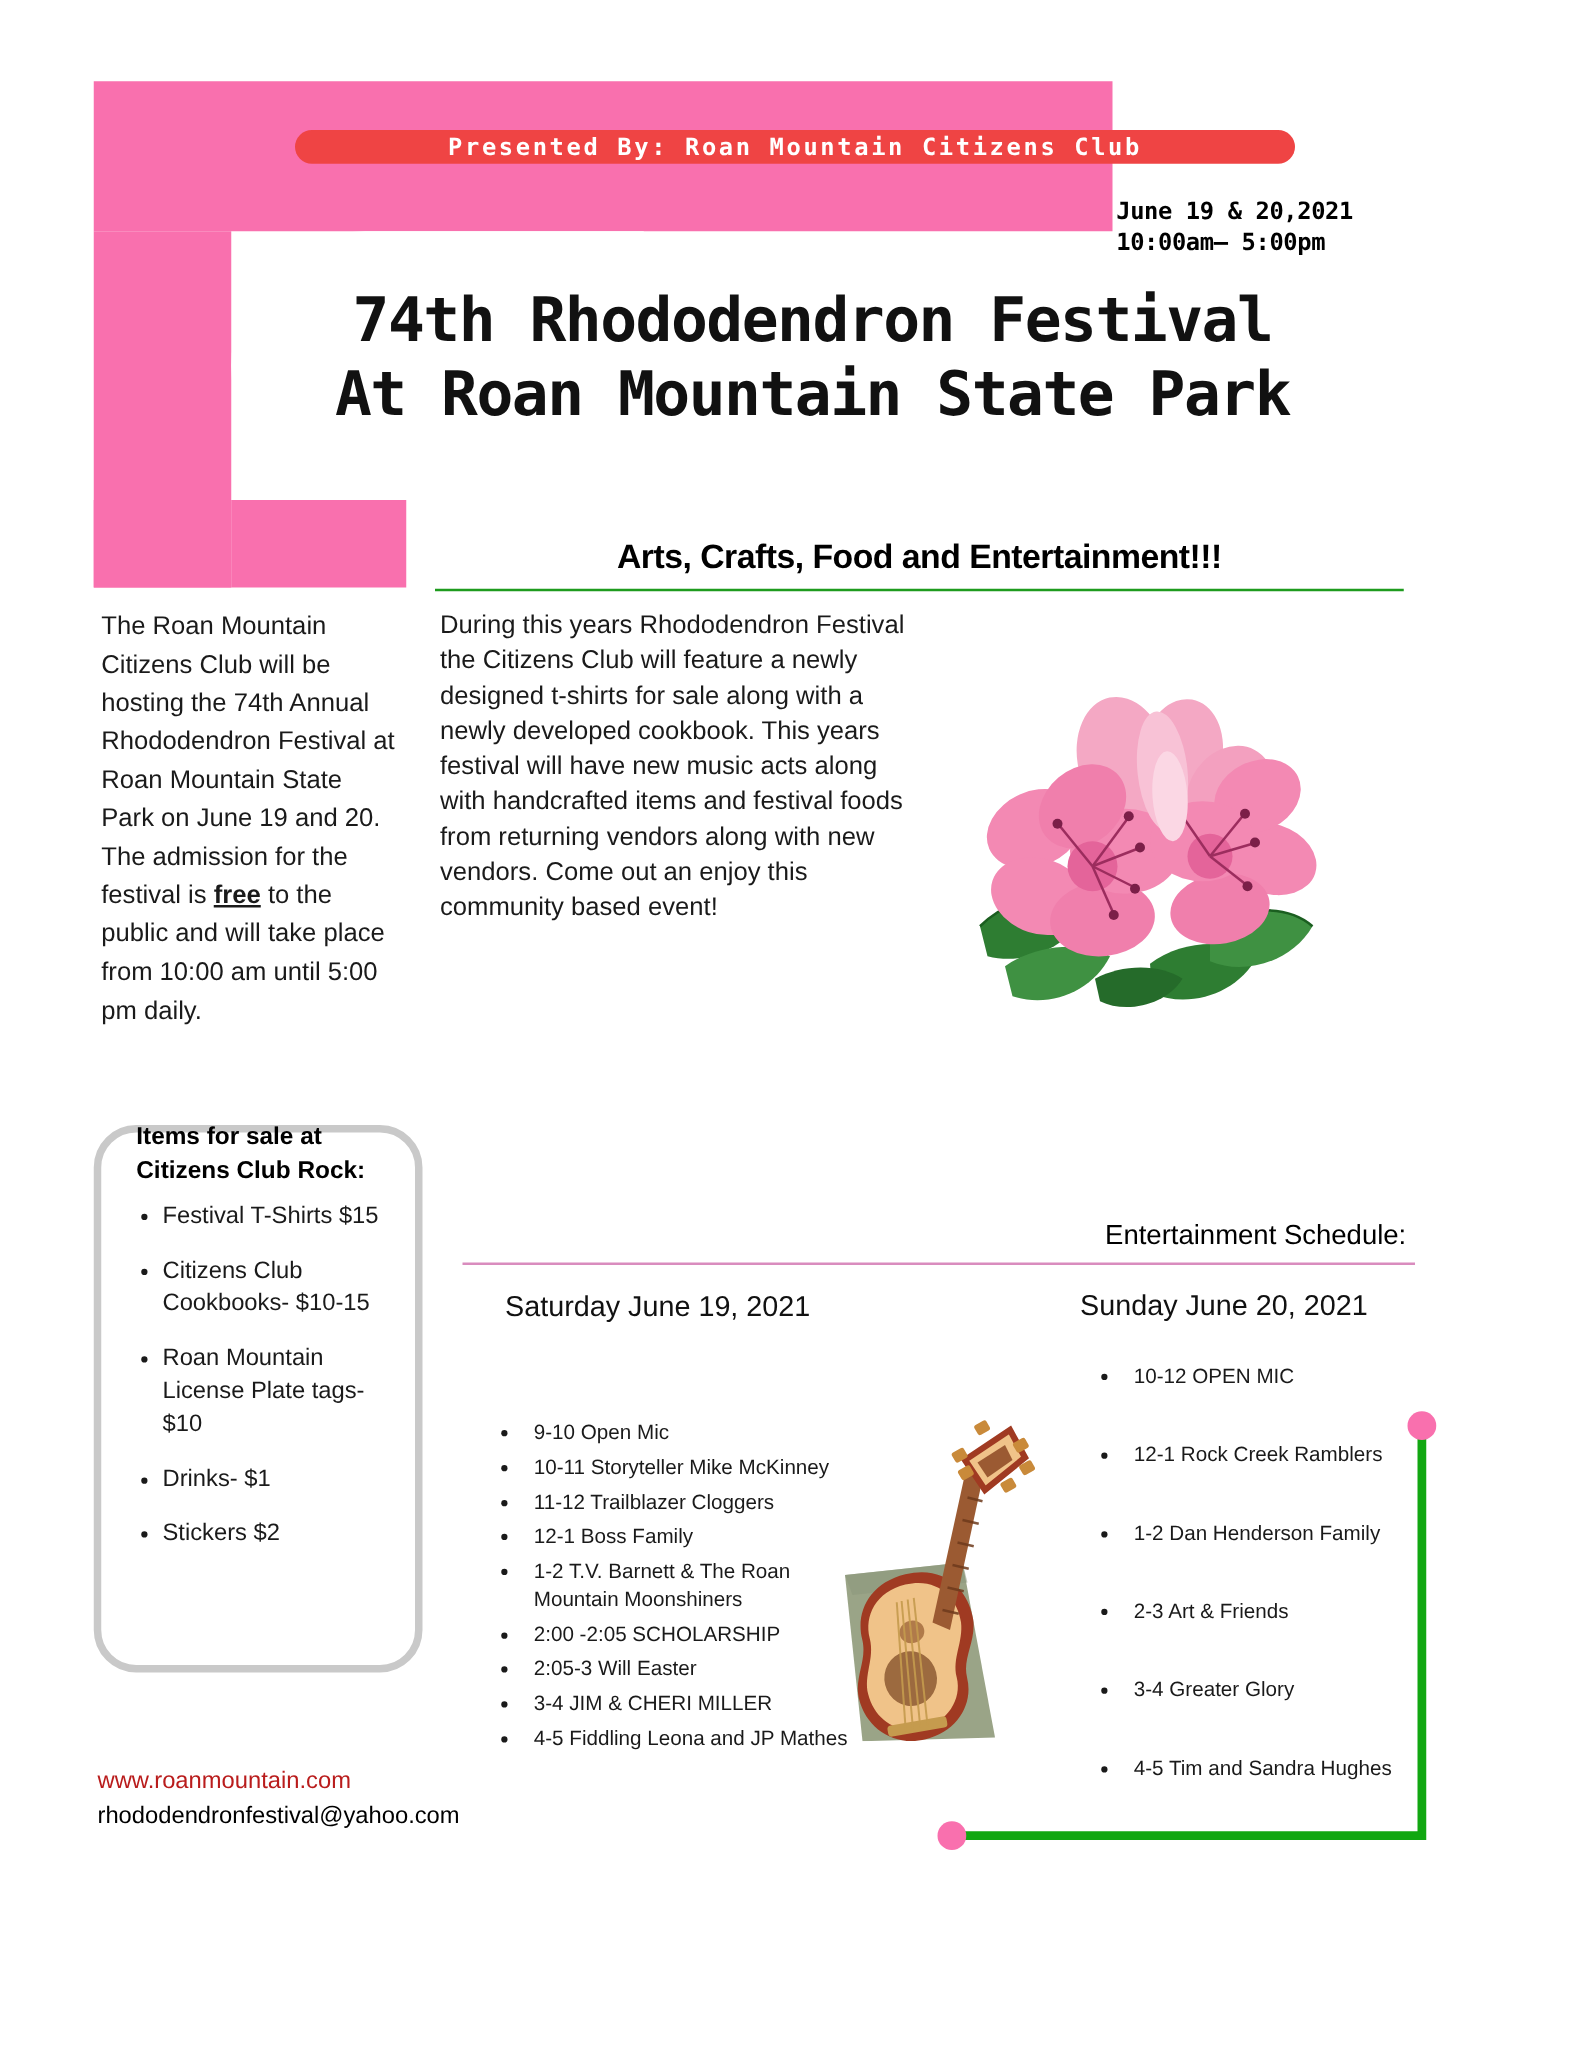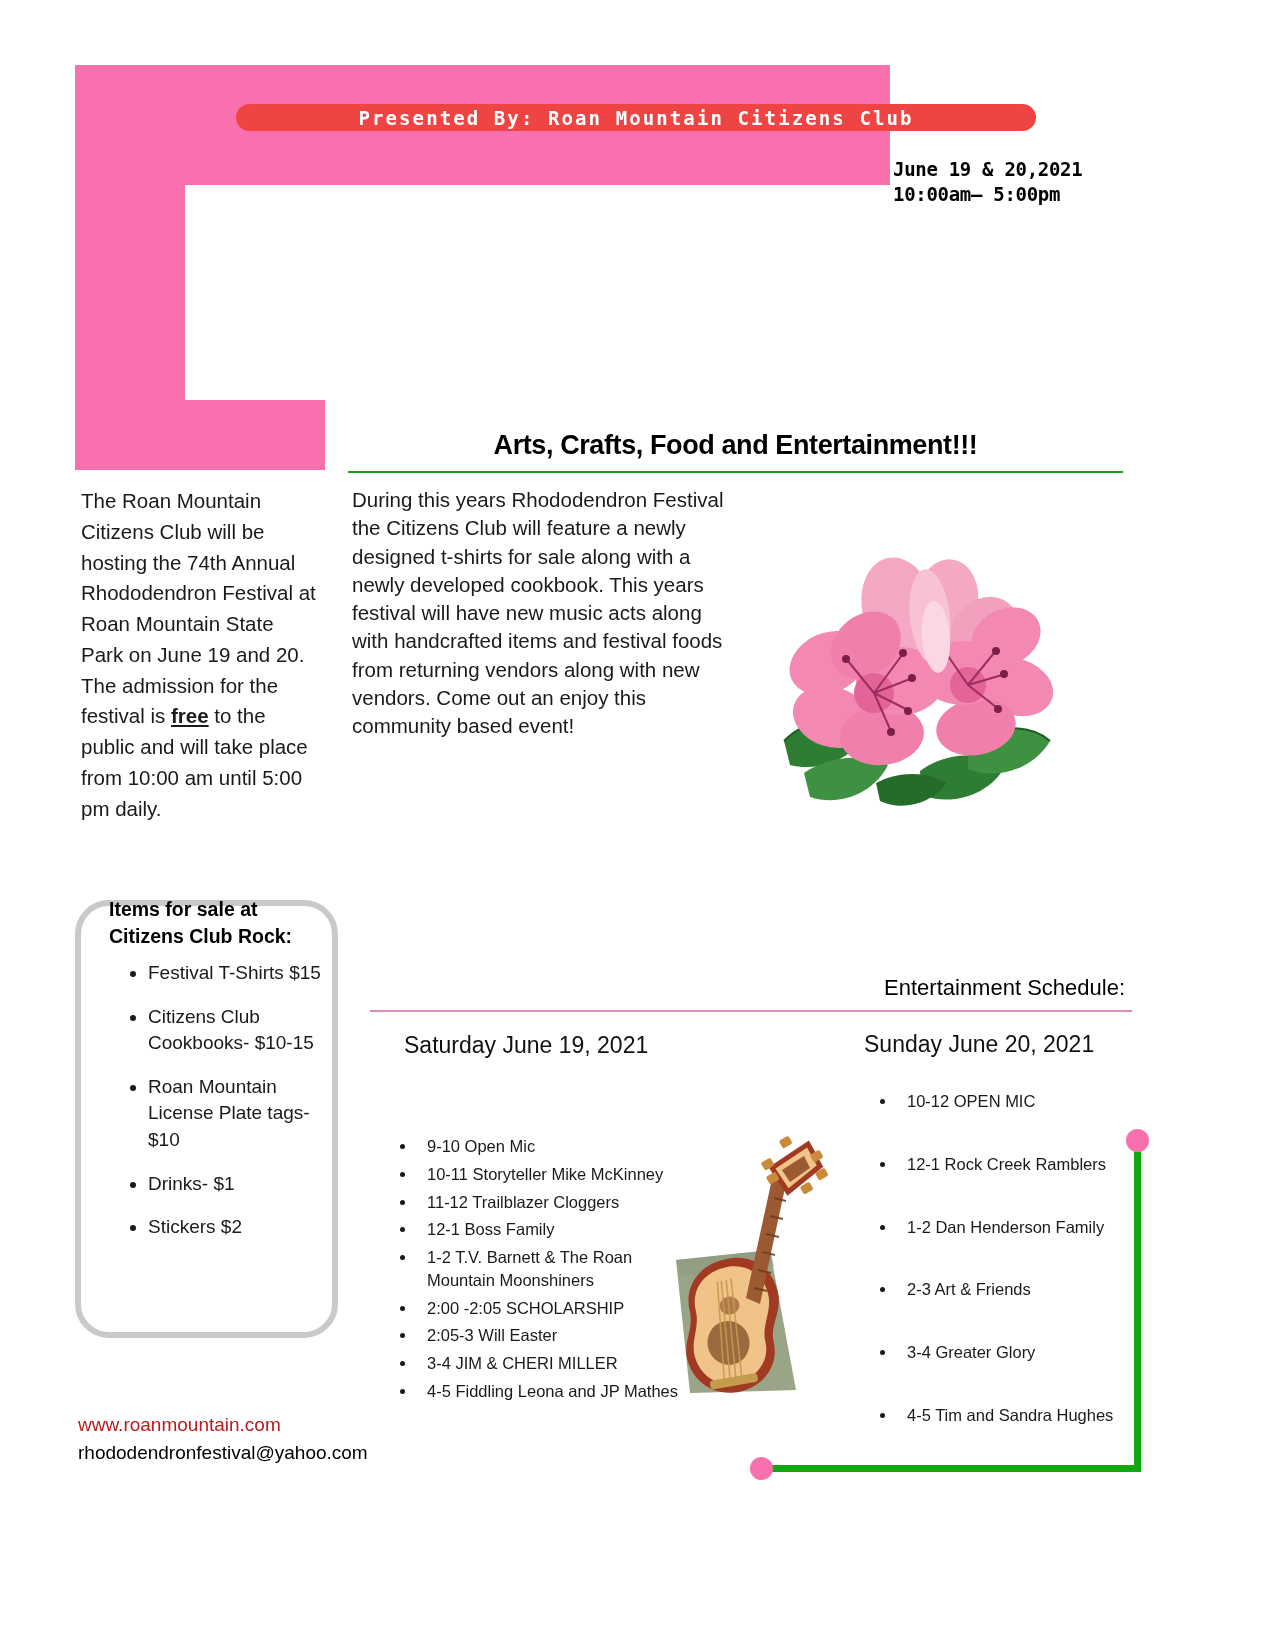--- a/index.html
+++ b/index.html
@@ -137,21 +137,21 @@
   }
   .items-list {
     position: absolute;
     left: 118px; top: 960px;
     width: 205px;
     font-size: 19px;
     line-height: 1.4;
     color: #1a1a1a;
     list-style: disc;
   }
-  .items-list li { margin-bottom: 17px; margin-left: 30px; }
+  .items-list li { margin-bottom: 17px; margin-left: 12px; }
 
   
   .ent-title {
     position: absolute;
     left: 370px; top: 975px;
     width: 755px;
     text-align: right;
     font-size: 22px;
     font-weight: normal;
     color: #000;
@@ -231,20 +231,22 @@
 </div>
 
 <div class="presented-pill">Presented By: Roan Mountain Citizens Club</div>
 
 <div class="date-block">
   <div>June 19 &amp; 20,2021</div>
   <div>10:00am– 5:00pm</div>
 </div>
 
 <h1 class="main-title">
+  <span class="ln">74th Rhododendron Festival</span>
+  <span class="ln">At Roan Mountain State Park</span>
 </h1>
 
 <div class="subhead">Arts, Crafts, Food and Entertainment!!!</div>
 <div class="subhead-rule"></div>
 
 <div class="col-left"><span>The Roan Mountain Citizens Club will be hosting the 74th Annual Rhododendron Festival at Roan Mountain State Park on June 19 and 20. The admission for the festival is </span><u>free</u><span> to the public and will take place from 10:00 am until 5:00 pm daily.</span></div>
 
 <div class="col-mid">During this years Rhododendron Festival the Citizens Club will feature a newly designed t-shirts for sale along with a newly developed cookbook. This years festival will have new music acts along with handcrafted items and festival foods from returning  vendors along with new vendors. Come out an enjoy this community based event!</div>
 
 <svg id="flower-art" viewBox="0 0 290 270">

